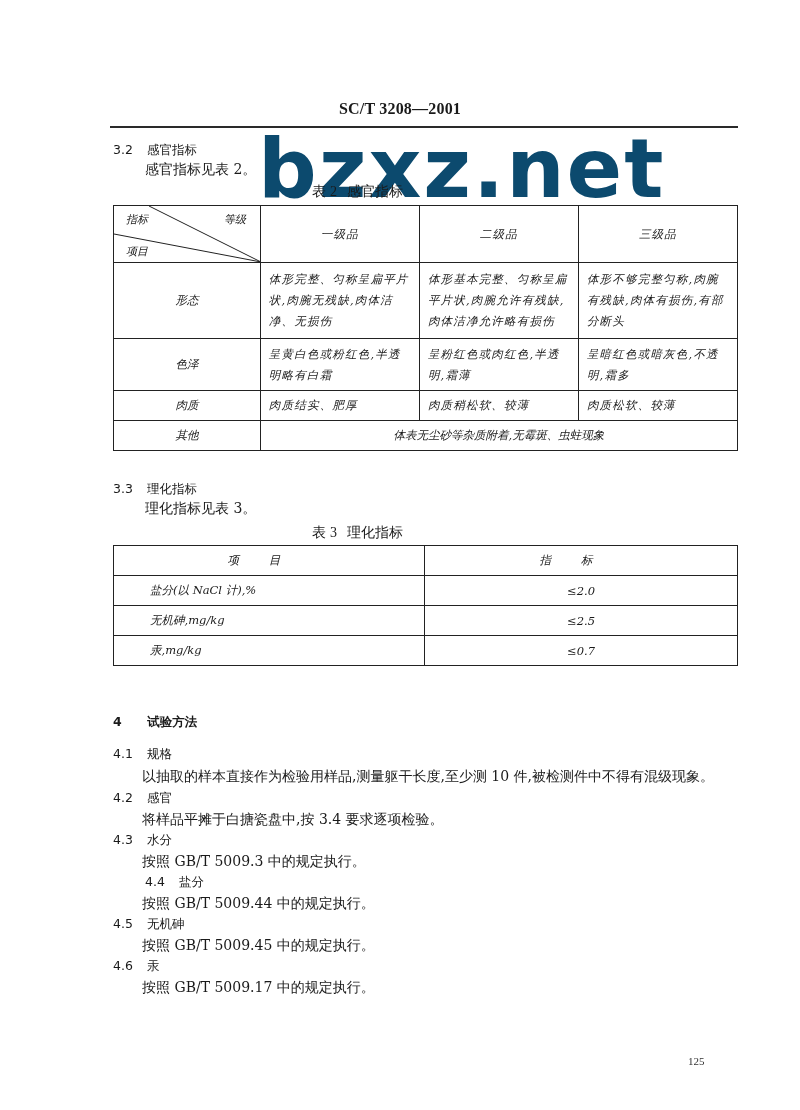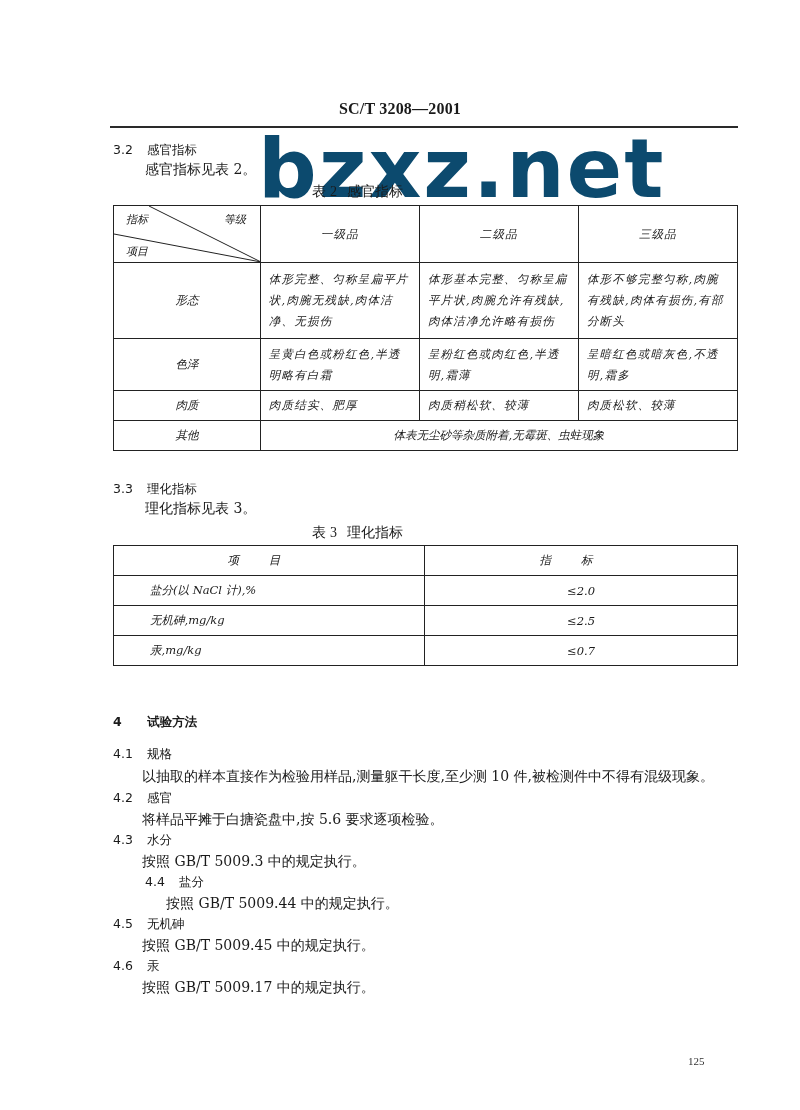--- a/index.html
+++ b/index.html
@@ -137,33 +137,33 @@
 <div class="abs h-sec" style="left:113px; top:746px;">
   <span class="num">4.1</span>
   <span>规格</span>
 </div>
 <div class="abs para" style="left:142px; top:768px;">以抽取的样本直接作为检验用样品,测量躯干长度,至少测 10 件,被检测件中不得有混级现象。</div>
 
 <div class="abs h-sec" style="left:113px; top:790px;">
   <span class="num">4.2</span>
   <span>感官</span>
 </div>
-<div class="abs para" style="left:142px; top:811px;">将样品平摊于白搪瓷盘中,按 5.6 要求逐项检验。</div>
+<div class="abs para" style="left:142px; top:811px;">将样品平摊于白搪瓷盘中,按 3.4 要求逐项检验。</div>
 
 <div class="abs h-sec" style="left:113px; top:832px;">
   <span class="num">4.3</span>
   <span>水分</span>
 </div>
 <div class="abs para" style="left:142px; top:853px;">按照 GB/T 5009.3 中的规定执行。</div>
 
 <div class="abs h-sec" style="left:113px; top:874px;margin-left:32px;">
   <span class="num">4.4</span>
   <span>盐分</span>
 </div>
-<div class="abs para" style="left:142px; top:895px;margin-left:24px;">按照 GB/T 5009.44 中的规定执行。</div>
+<div class="abs para" style="left:142px; top:895px;">按照 GB/T 5009.44 中的规定执行。</div>
 
 <div class="abs h-sec" style="left:113px; top:916px;">
   <span class="num">4.5</span>
   <span>无机砷</span>
 </div>
 <div class="abs para" style="left:142px; top:937px;">按照 GB/T 5009.45 中的规定执行。</div>
 
 <div class="abs h-sec" style="left:113px; top:958px;">
   <span class="num">4.6</span>
   <span>汞</span>

